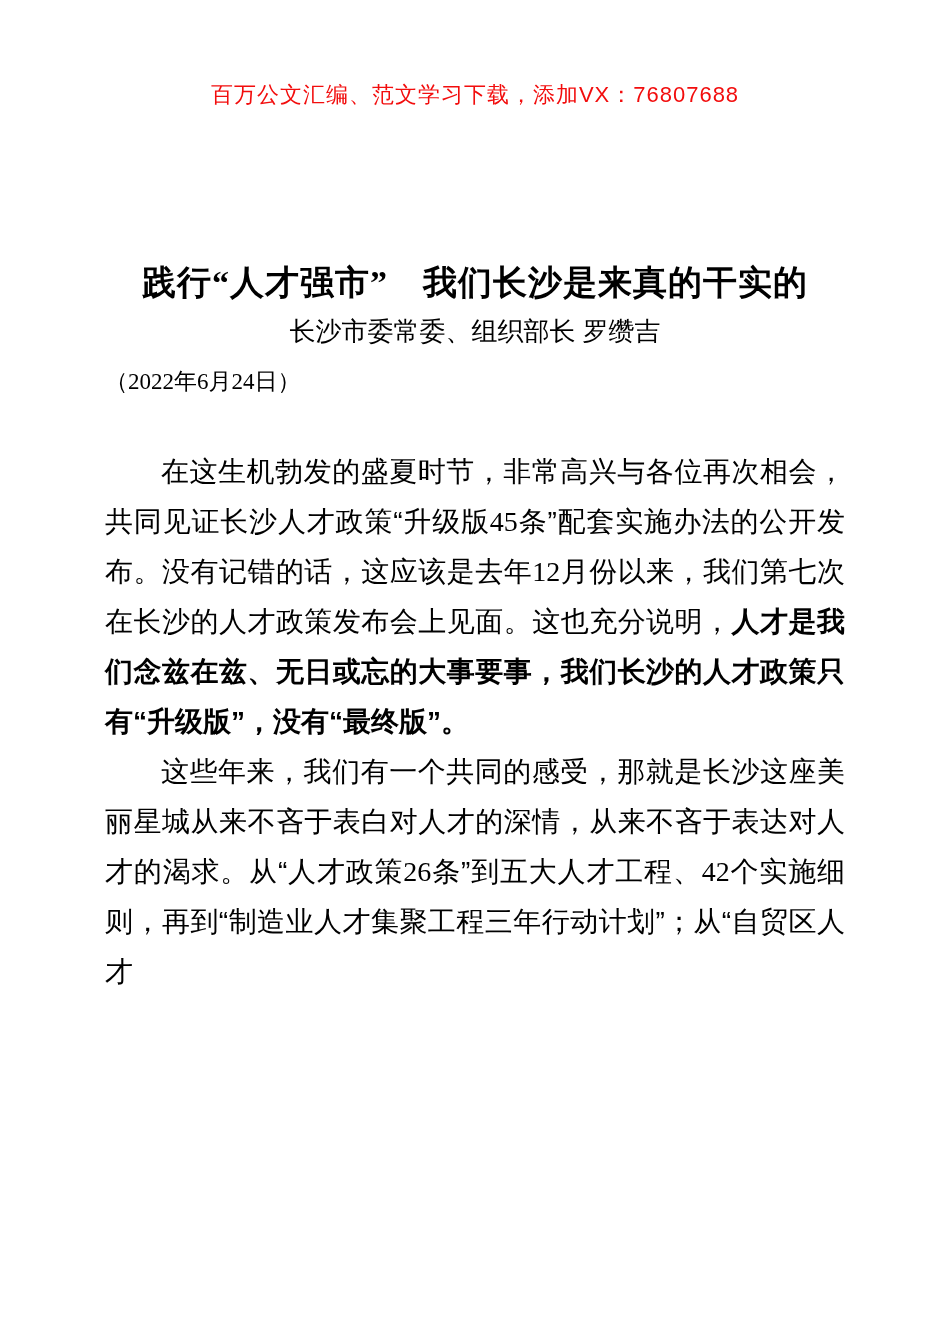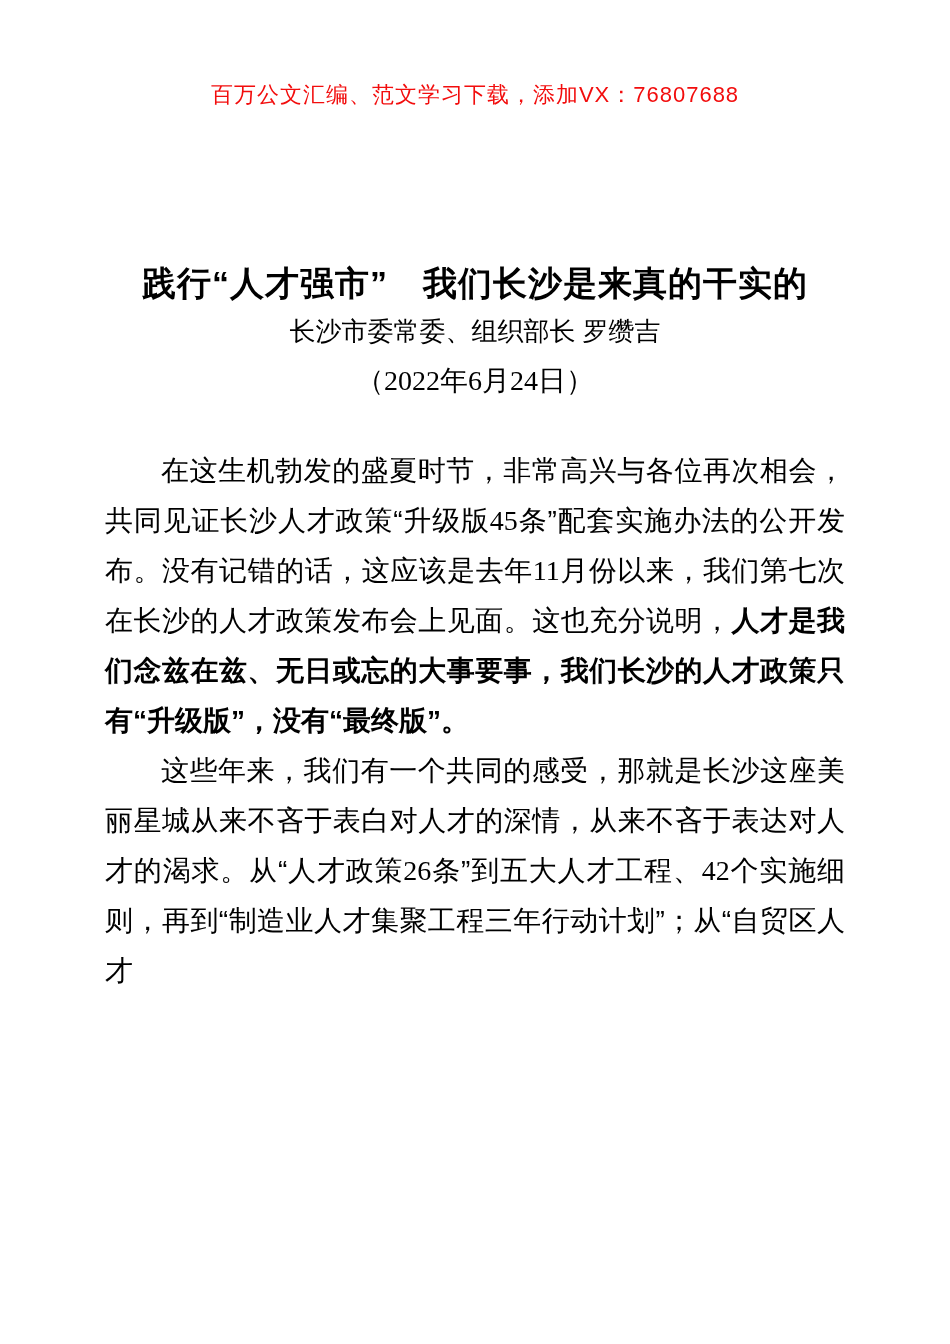--- a/index.html
+++ b/index.html
@@ -23,41 +23,40 @@
   .notice {
     text-align: center;
     font-size: 22px;
     line-height: 26px;
     color: #F20D0D;
     letter-spacing: 1px;
   }
   .title {
     margin: 152px 0 0 0;
     text-align: center;
-    font-family: Liberation Sans, sans-serif;
+    font-family: Liberation Serif, serif;
     font-weight: 700;
     font-size: 34px;
     line-height: 46px;
     letter-spacing: 1px;
   }
   .subtitle {
     margin-top: 28px;
     text-align: center;
     font-size: 26px;
     line-height: 54px;
     font-weight: 400;
   }
   .byline {
     text-align: center;
     font-size: 26px;
     line-height: 50px;
   }
   .dateline {
-    text-align: center;
-    font-size: 28px;
+    font-size: 23px;
     line-height: 50px;
   }
   .body-text {
     margin-top: 40px;
     font-size: 28px;
     line-height: 50px;
   }
   .para {
     margin: 0;
     text-indent: 2em;
@@ -78,16 +77,16 @@
   <div class="notice" style="color: rgb(242, 13, 13);">百万公文汇编、范文学习下载，添加VX：76807688</div>
 
   <h1 class="title">践行“人才强市”　我们长沙是来真的干实的</h1>
 
 
   <div class="byline">长沙市委常委、组织部长 罗缵吉</div>
 
   <div class="dateline">（<span class="latin">2022</span>年<span class="latin">6</span>月<span class="latin">24</span>日）</div>
 
   <div class="body-text">
-      <p class="para"><span class="seg">在这生机勃发的盛夏时节，非常高兴与各位再次相会，共同见证长沙人才政策“升级版<span class="latin">45</span>条”配套实施办法的公开发布。没有记错的话，这应该是去年<span class="latin">11</span>月份以来，我们第七次在长沙的人才政策发布会上见面。这也充分说明，</span><span class="seg bold">人才是我们念兹在兹、无日或忘的大事要事，我们长沙的人才政策只有“升级版”，没有“最终版”。</span></p>
+      <p class="para"><span class="seg">在这生机勃发的盛夏时节，非常高兴与各位再次相会，共同见证长沙人才政策“升级版<span class="latin">45</span>条”配套实施办法的公开发布。没有记错的话，这应该是去年<span class="latin">12</span>月份以来，我们第七次在长沙的人才政策发布会上见面。这也充分说明，</span><span class="seg bold">人才是我们念兹在兹、无日或忘的大事要事，我们长沙的人才政策只有“升级版”，没有“最终版”。</span></p>
       <p class="para"><span class="seg">这些年来，我们有一个共同的感受，那就是长沙这座美丽星城从来不吝于表白对人才的深情，从来不吝于表达对人才的渴求。从“人才政策<span class="latin">26</span>条”到五大人才工程、<span class="latin">42</span>个实施细则，再到“制造业人才集聚工程三年行动计划”；从“自贸区人才</span></p>
     </div>
 </div>
 
 </body></html>

